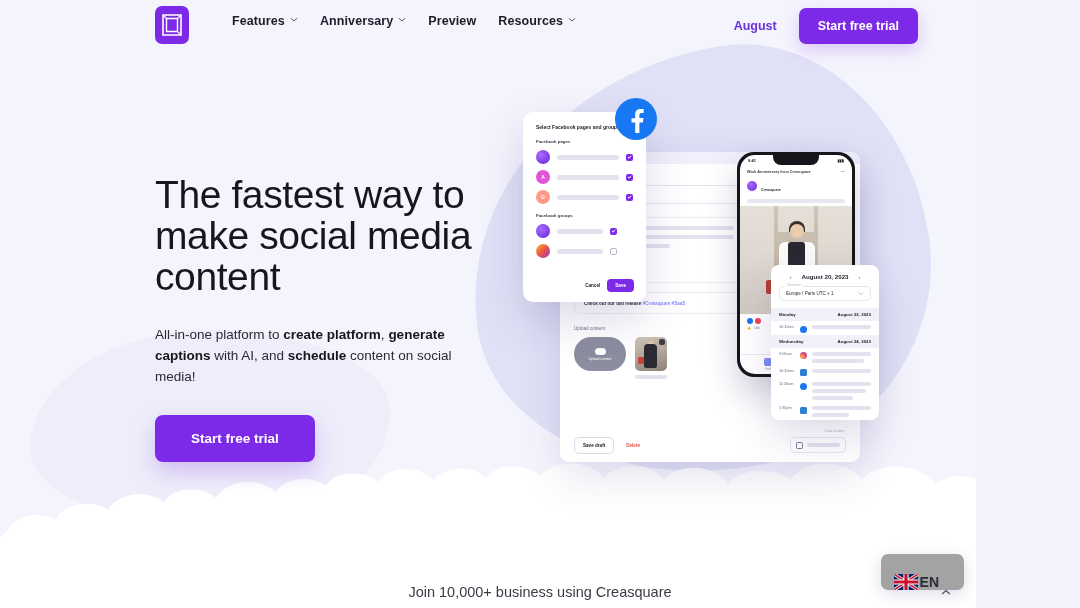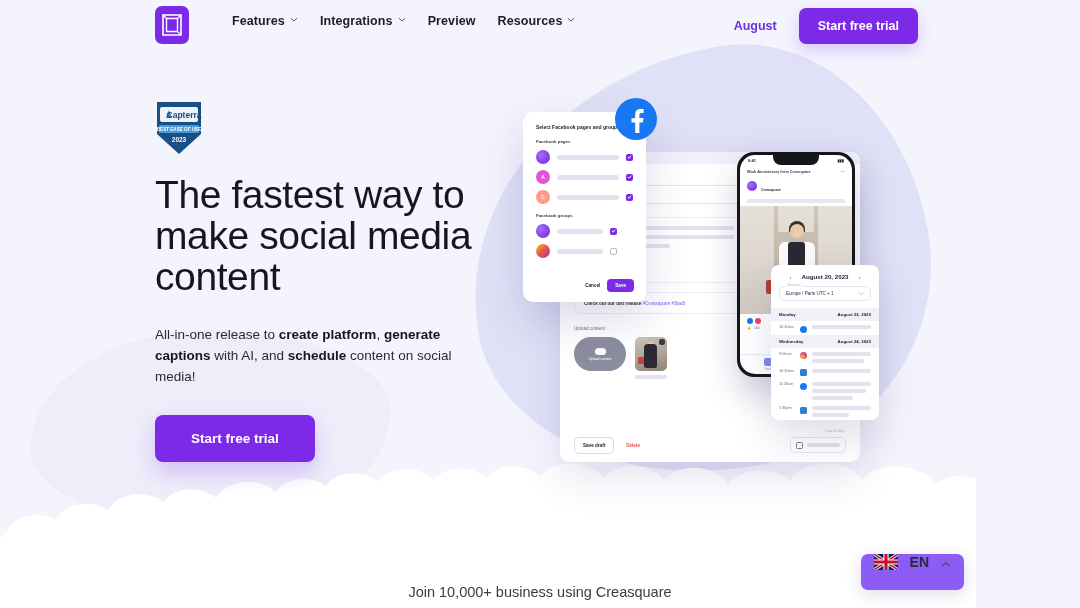--- a/index.html
+++ b/index.html
@@ -276,23 +276,23 @@
   
   .join {
     position: absolute; left: 0; bottom: 8px; width: 1080px;
     text-align: center; font-size: 14.5px; color: #3b3b46;
     font-weight: 500; z-index: 30;
   }
 
   
   .lang {
     position: absolute; right: 12px; bottom: 18px;
-    background: #8b5cf6; border-radius: 7px;
+    background: #a3a3a3; border-radius: 7px;
     box-shadow: 0 4px 16px rgba(50,40,110,.16);
-    height: 36px; display: flex; align-items: flex-start; gap: 12px;
+    height: 36px; display: flex; align-items: flex-end; gap: 2px;
     padding: 0 13px; cursor: pointer; z-index: 50;
   }
   .flag { width: 24px; height: 16px; border-radius: 2px; overflow: hidden; }
   .lang-txt { font-size: 14px; font-weight: bold; color: #2b2b38; }
   .lang-caret { width: 10px; height: 8px; }
 </style>
 </head>
 <body>
 
 <div class="page">
@@ -322,21 +322,21 @@
     <div class="nav-links">
       <div class="nav-link">
         <span>Features</span>
         <span class="caret">
           <svg viewBox="0 0 10 6">
               <path d="M1 1.5 L5 5 L9 1.5" fill="none" stroke="#44445a" stroke-width="1.1"></path>
             </svg>
         </span>
       </div>
       <div class="nav-link">
-        <span>Integrations</span>
+        <span>Anniversary</span>
         <span class="caret">
           <svg viewBox="0 0 10 6">
               <path d="M1 1.5 L5 5 L9 1.5" fill="none" stroke="#44445a" stroke-width="1.1"></path>
             </svg>
         </span>
       </div>
       <div class="nav-link">
         <span>Preview</span>
       </div>
       <div class="nav-link">
@@ -353,37 +353,26 @@
       <div class="login-link">August</div>
       <button class="btn-primary">Start free trial</button>
     </div>
   </div>
 
   <div class="hero-left">
 
     <div class="badges">
 
 
-      <div class="badge-cap">
-        <svg width="48" height="56" viewBox="0 0 48 56">
-          <path d="M2 2 L46 2 L46 34 L24 54 L2 34 Z" fill="#1a4f86"></path>
-          <rect x="5" y="7" width="38" height="15" rx="2" fill="#eef4fb"></rect>
-          <path d="M11 18 L14 10 L17 18 Z" fill="#2f7fd0"></path>
-          <text x="29" y="17.5" font-size="8.5" fill="#1a4f86" text-anchor="middle" font-family="Liberation Sans, sans-serif" font-weight="bold">Capterra</text>
-          <rect x="4" y="25" width="40" height="8" rx="1" fill="#4a9ad8"></rect>
-          <text x="24" y="30.8" font-size="4.6" fill="#ffffff" text-anchor="middle" font-family="Liberation Sans, sans-serif" font-weight="bold">BEST EASE OF USE</text>
-          <text x="24" y="42" font-size="6.5" fill="#ffffff" text-anchor="middle" font-family="Liberation Sans, sans-serif" font-weight="bold">2023</text>
-        </svg>
-      </div>
     </div>
 
     <h1 class="h1">The fastest way to make social media content</h1>
 
     <p class="sub">
-      <span>All-in-one release to </span><b>create platform</b><span>, </span><b>generate captions</b><span> with AI, and </span><b>schedule</b><span> content on social media!</span>
+      <span>All-in-one platform to </span><b>create platform</b><span>, </span><b>generate captions</b><span> with AI, and </span><b>schedule</b><span> content on social media!</span>
     </p>
 
     <button class="cta">Start free trial</button>
   </div>
 
   <div class="illus">
 
     <div class="app-window">
       <div class="aw-topbar"></div>
       <div class="aw-body">

